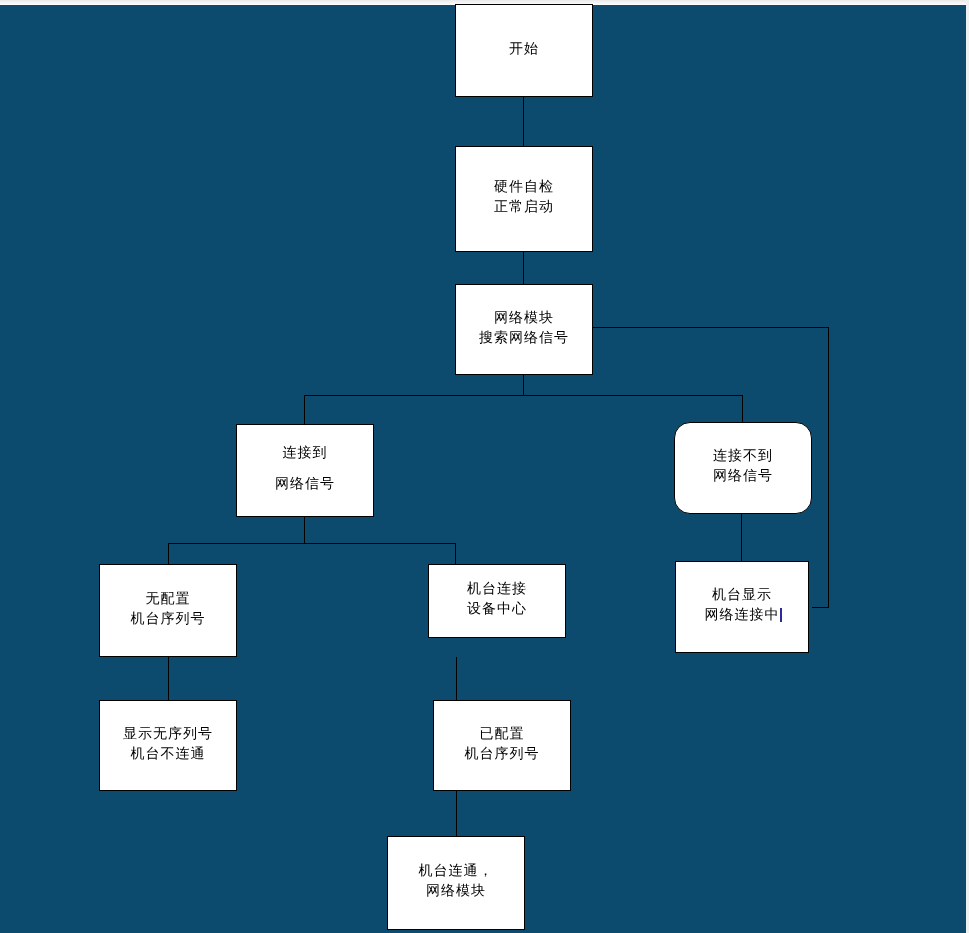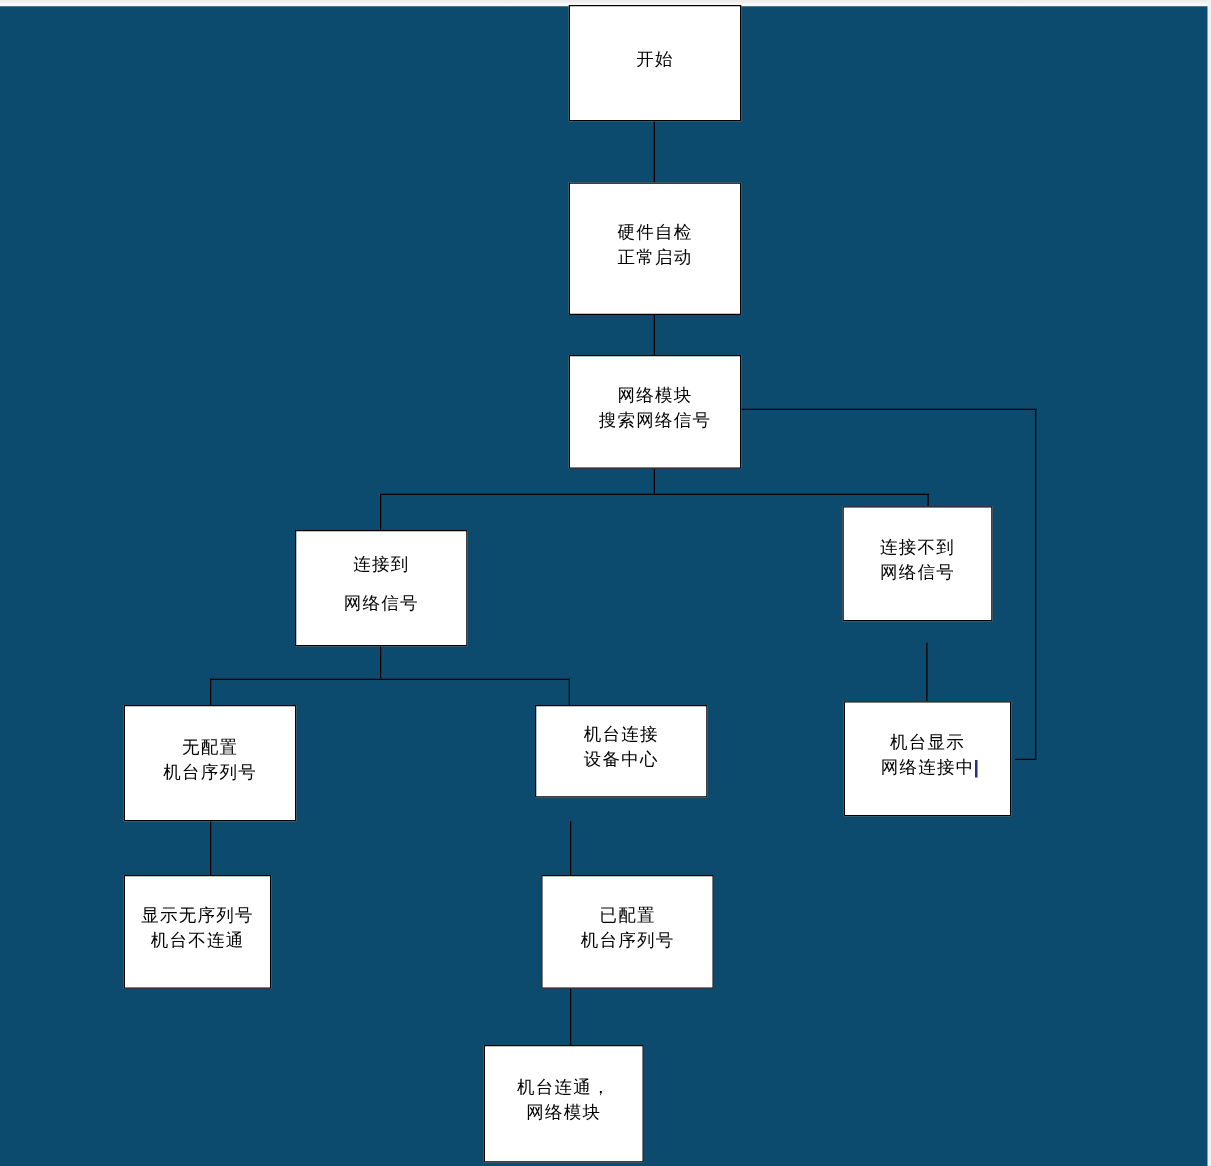--- a/index.html
+++ b/index.html
@@ -34,27 +34,27 @@
     font-size: 14px;
     line-height: 20px;
     letter-spacing: 1px;
     color: #000000;
     padding-bottom: 6px;
   }
   .n-start        { left: 455px; top:   4px; width: 138px; height: 93px; }
   .n-selfcheck    { left: 455px; top: 146px; width: 138px; height: 106px; }
   .n-netsearch    { left: 455px; top: 284px; width: 138px; height: 91px; }
   .n-connected    { left: 236px; top: 424px; width: 138px; height: 93px; gap: 11px; }
-  .n-notconnected { left: 674px; top: 405px; width: 120px; height: 92px; }
+  .n-notconnected { left: 674px; top: 422px; width: 138px; height: 92px; border-radius: 16px; }
   .n-noconfig     { left:  99px; top: 564px; width: 138px; height: 93px; }
   .n-devcenter    { left: 387px; top: 564px; width: 138px; height: 74px; margin-left: 41px; }
   .n-connecting   { left: 675px; top: 561px; width: 134px; height: 92px; }
-  .n-noserial     { left:  99px; top: 700px; width: 118px; height: 91px; }
+  .n-noserial     { left:  99px; top: 700px; width: 138px; height: 91px; }
   .n-configured   { left: 387px; top: 700px; width: 138px; height: 91px; margin-left: 46px; }
-  .n-mainui       { left: 387px; top: 836px; width: 128px; height: 94px; }
+  .n-mainui       { left: 387px; top: 836px; width: 138px; height: 94px; }
   
   .line { position: absolute; background: #000000; }
   .c1   { left: 523px; top:  97px; width:   1px; height:  49px; }
   .c2   { left: 523px; top: 238px; width:   1px; height:  46px; }
   .c3   { left: 523px; top: 375px; width:   1px; height:  20px; }
   .b1h  { left: 304px; top: 395px; width: 439px; height:   1px; }
   .b1l  { left: 304px; top: 395px; width:   1px; height:  29px; }
   .b1r  { left: 742px; top: 395px; width:   1px; height:  27px; }
   .c4   { left: 304px; top: 517px; width:   1px; height:  26px; }
   .b2h  { left: 168px; top: 543px; width: 288px; height:   1px; }

